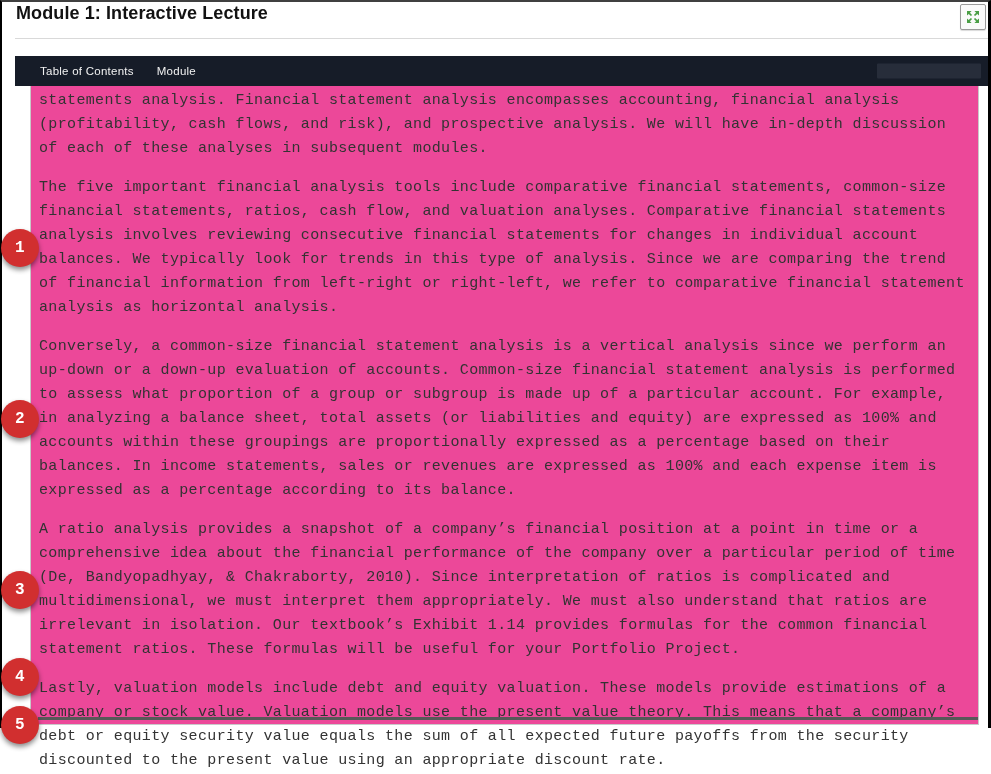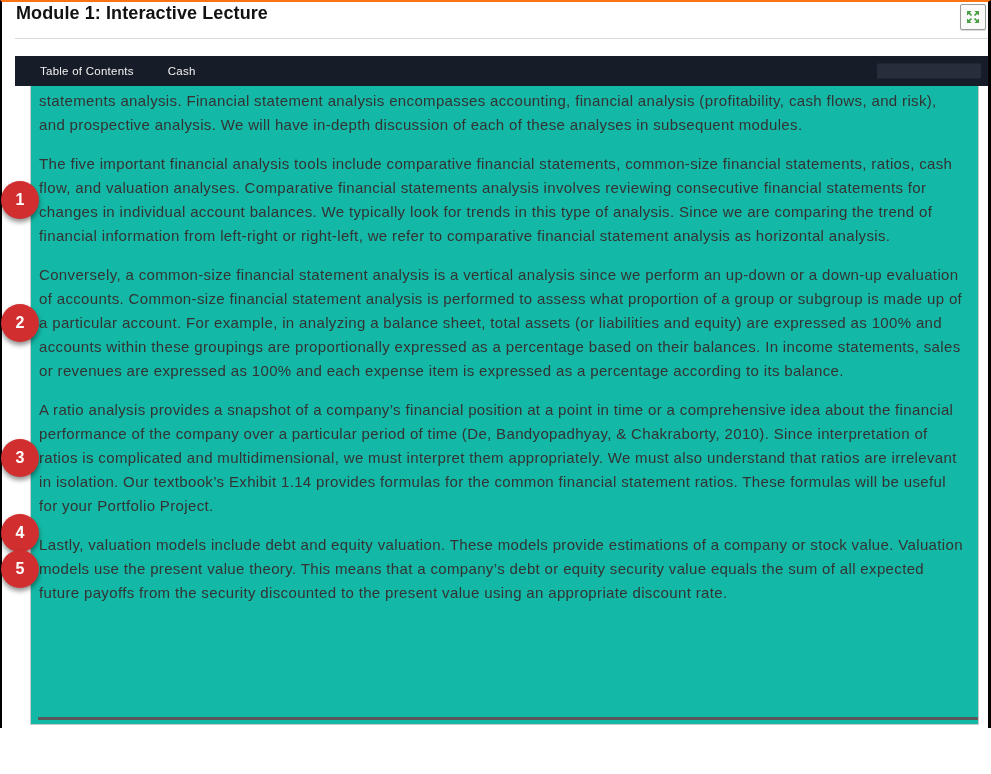--- a/index.html
+++ b/index.html
@@ -4,55 +4,56 @@
 <style>
   html,body{margin:0;padding:0;background:#fff;}
   body{
     width:991px;height:774px;overflow:hidden;
     font-family:"Liberation Sans", sans-serif;
     -webkit-font-smoothing:antialiased;
   }
   .frame{
     position:relative;box-sizing:border-box;
     width:991px;height:728px;background:#fff;
-    border-top:2px solid #f97316;border-left:2px solid #000;border-right:3px solid #000;
+    border-top:2px solid #404040;border-left:2px solid #000;border-right:3px solid #000;
   }
   
   .page-title{
     position:absolute;left:14px;top:1px;
     font-size:18px;font-weight:bold;color:#121212;letter-spacing:.1px;
   }
   .fullscreen-btn{
     position:absolute;right:2px;top:2px;width:24px;height:24px;
     background:#fafafa;border:1px solid #9a9a9a;border-radius:2px;
     display:flex;align-items:center;justify-content:center;cursor:pointer;
     box-shadow:0 1px 1px rgba(0,0,0,.15);
   }
   .header-rule{
     position:absolute;top:36px;left:13px;right:0;height:1px;background:#d9d9d9;
   }
   
   .navbar{
     position:absolute;top:54px;left:13px;right:0;height:30px;
     background:var(--navbar-bg,#161c28);
-    display:flex;align-items:center;gap:34px;padding-left:25px;
+    display:flex;align-items:center;gap:23px;padding-left:25px;
   }
   .nav-item{
     color:#f1f1f1;font-size:11.5px;letter-spacing:.25px;cursor:pointer;white-space:nowrap;
   }
   .nav-redacted{
     position:absolute;right:7px;top:50%;transform:translateY(-50%);
     width:104px;height:15px;background:#272d3a;border-radius:1px;
   }
   
   .content{
     position:absolute;top:84px;left:28px;right:9px;bottom:3px;
-    box-sizing:border-box;background:#14b8a6;
+    box-sizing:border-box;background:#ec4899;
     border:1px solid #c9c9c9;border-top:none;
     padding:3px 12px 16px 8px;
+    font-family:Liberation Mono, monospace;
   }
   .para{
     position:relative;
     font-size:15px;line-height:24px;color:#333;
     letter-spacing:.35px;margin-bottom:15px;
   }
   .badge{
     position:absolute;left:-38px;top:50%;transform:translateY(-50%);
     width:38px;height:38px;border-radius:50%;
     background:var(--badge-red,#d12f2f);
@@ -82,21 +83,21 @@
           <path d="M14 14 h-4.6 L11.1 12.3 L8.9 10.1 L10.1 8.9 L12.3 11.1 L14 9.4 Z"></path>
         </g>
       </svg>
     </span>
   </div>
 
   <div class="header-rule"></div>
 
   <div class="navbar">
     <span class="nav-item">Table of Contents</span>
-    <span class="nav-item">Cash</span>
+    <span class="nav-item">Module</span>
     <span class="nav-redacted"></span>
   </div>
 
   <div class="content">
     <div>
         <div class="para"><span>statements analysis. Financial statement analysis encompasses accounting, financial analysis (profitability, cash flows, and risk), and prospective analysis. We will have in-depth discussion of each of these analyses in subsequent modules.</span></div>
         <div class="para"><div class="badge">1</div><span>The five important financial analysis tools include comparative financial statements, common-size financial statements, ratios, cash flow, and valuation analyses. Comparative financial statements analysis involves reviewing consecutive financial statements for changes in individual account balances. We typically look for trends in this type of analysis. Since we are comparing the trend of financial information from left-right or right-left, we refer to comparative financial statement analysis as horizontal analysis.</span></div>
         <div class="para"><div class="badge">2</div><span>Conversely, a common-size financial statement analysis is a vertical analysis since we perform an up-down or a down-up evaluation of accounts. Common-size financial statement analysis is performed to assess what proportion of a group or subgroup is made up of a particular account.  For example, in analyzing a balance sheet, total assets (or liabilities and equity) are expressed as 100% and accounts within these groupings are proportionally expressed as a percentage based on their balances. In income statements, sales or revenues are expressed as 100% and each expense item is expressed as a percentage according to its balance.</span></div>
         <div class="para"><div class="badge">3</div><span>A ratio analysis provides a snapshot of a company’s financial position at a point in time or a comprehensive idea about the financial performance of the company over a particular period of time (De, Bandyopadhyay, &amp; Chakraborty, 2010). Since interpretation of ratios is complicated and multidimensional, we must interpret them appropriately. We must also understand that ratios are irrelevant in isolation. Our textbook’s Exhibit 1.14 provides formulas for the common financial statement ratios. These formulas will be useful for your Portfolio Project.</span></div>
         <div class="para"><div class="badge">4</div></div>

